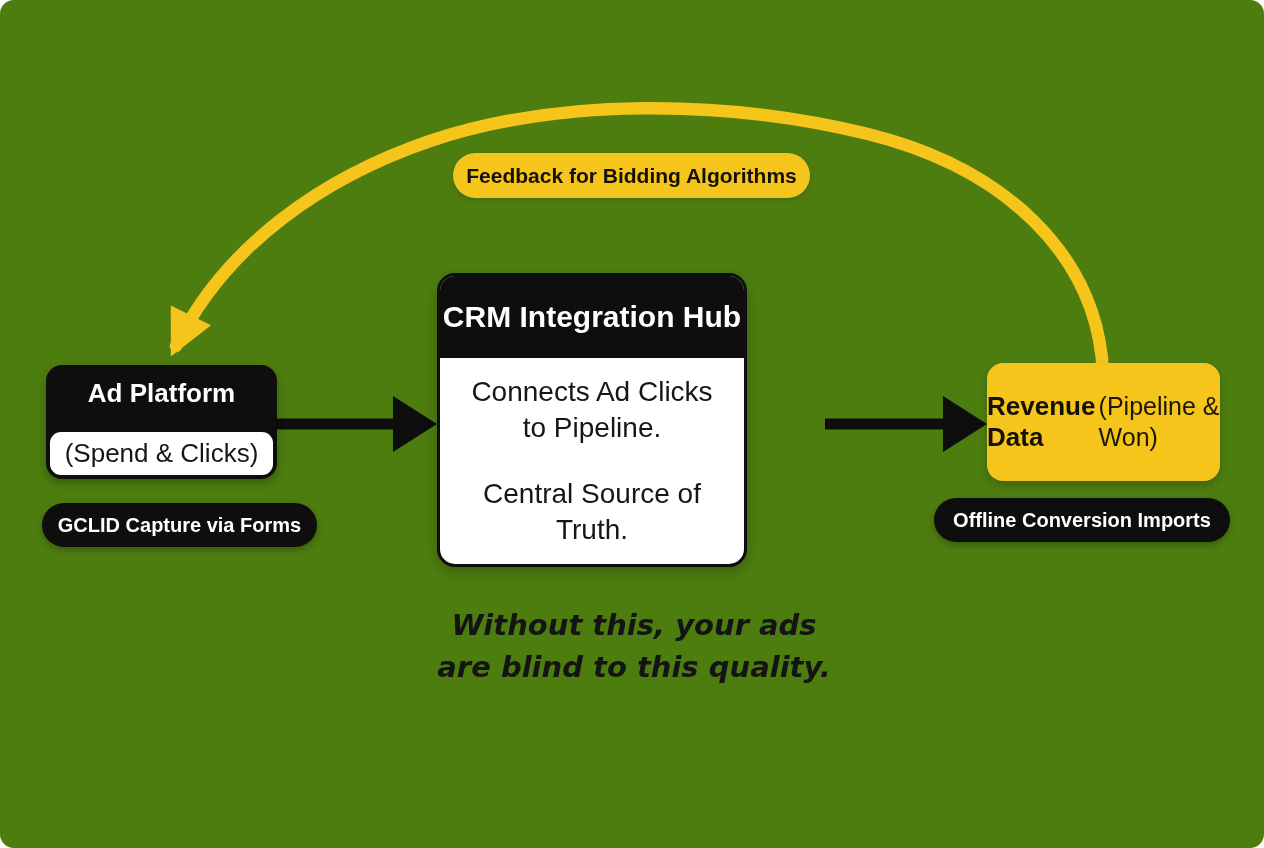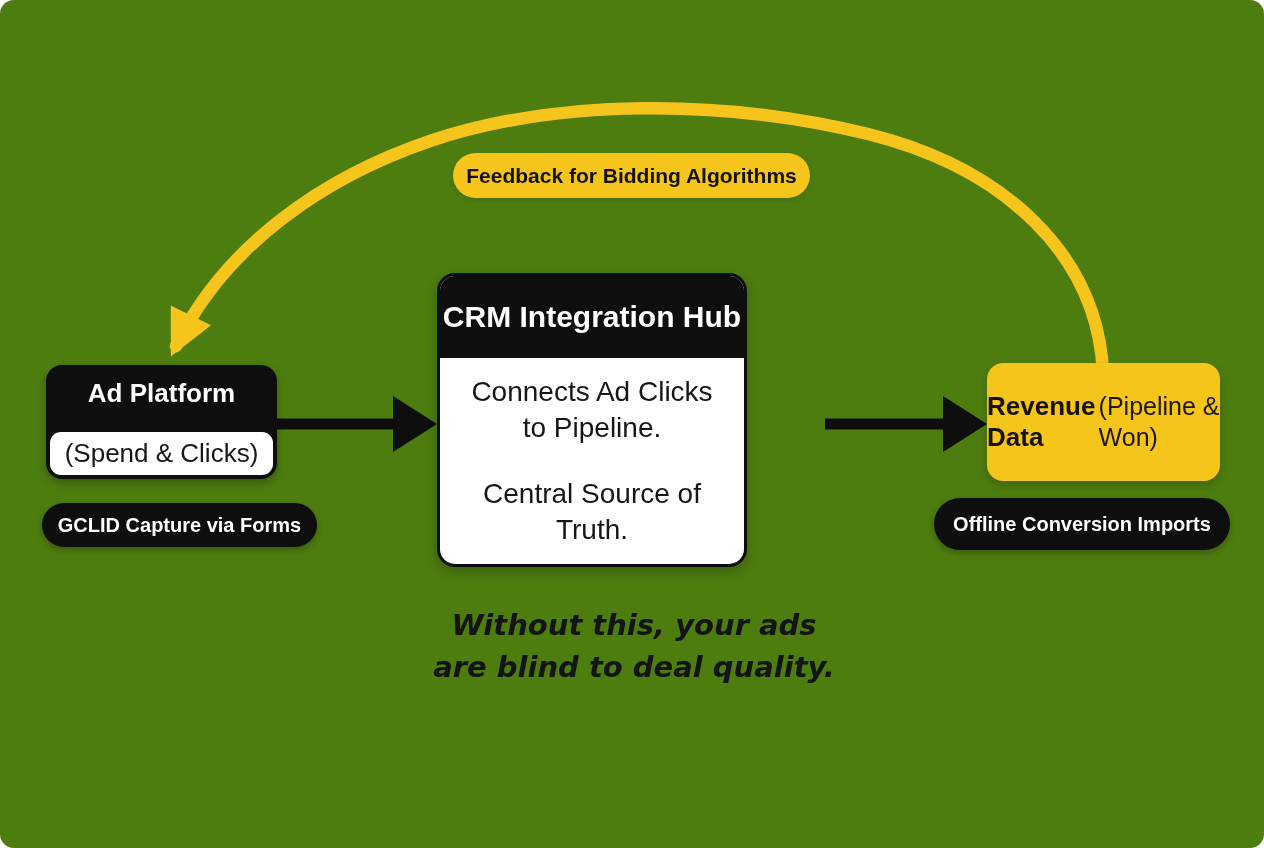--- a/index.html
+++ b/index.html
@@ -43,21 +43,21 @@
     box-shadow: 0 2px 5px rgba(0,0,0,0.12);
   }
   .pill.black {
     background: #0e0e0e;
     color: #ffffff;
     font-size: 20px;
     font-weight: 600;
     box-shadow: 0 3px 6px rgba(0,0,0,0.25);
   }
   .pill.gclid   { left: 42px;  top: 503px; width: 275px; height: 44px; }
-  .pill.offline { left: 934px; top: 498px; width: 296px; height: 52px; }
+  .pill.offline { left: 934px; top: 498px; width: 296px; height: 44px; }
   
   .node { position: absolute; z-index: 2; }
   .node.ad {
     left: 46px; top: 365px;
     width: 231px; height: 114px;
     background: #0e0e0e;
     border-radius: 16px;
     box-shadow: 0 4px 9px rgba(0,0,0,0.25);
   }
   .node.ad .node-title {
@@ -201,16 +201,16 @@
     <div class="rev-title">Revenue Data</div>
     <div class="rev-sub">(Pipeline &amp; Won)</div>
   </div>
 
   <div class="pill black offline">
     <span>Offline Conversion Imports</span>
   </div>
 
   <div class="note">
     <div>Without this, your ads</div>
-    <div>are blind to deal quality.</div>
+    <div>are blind to this quality.</div>
   </div>
 
 </div>
 
 </body></html>

